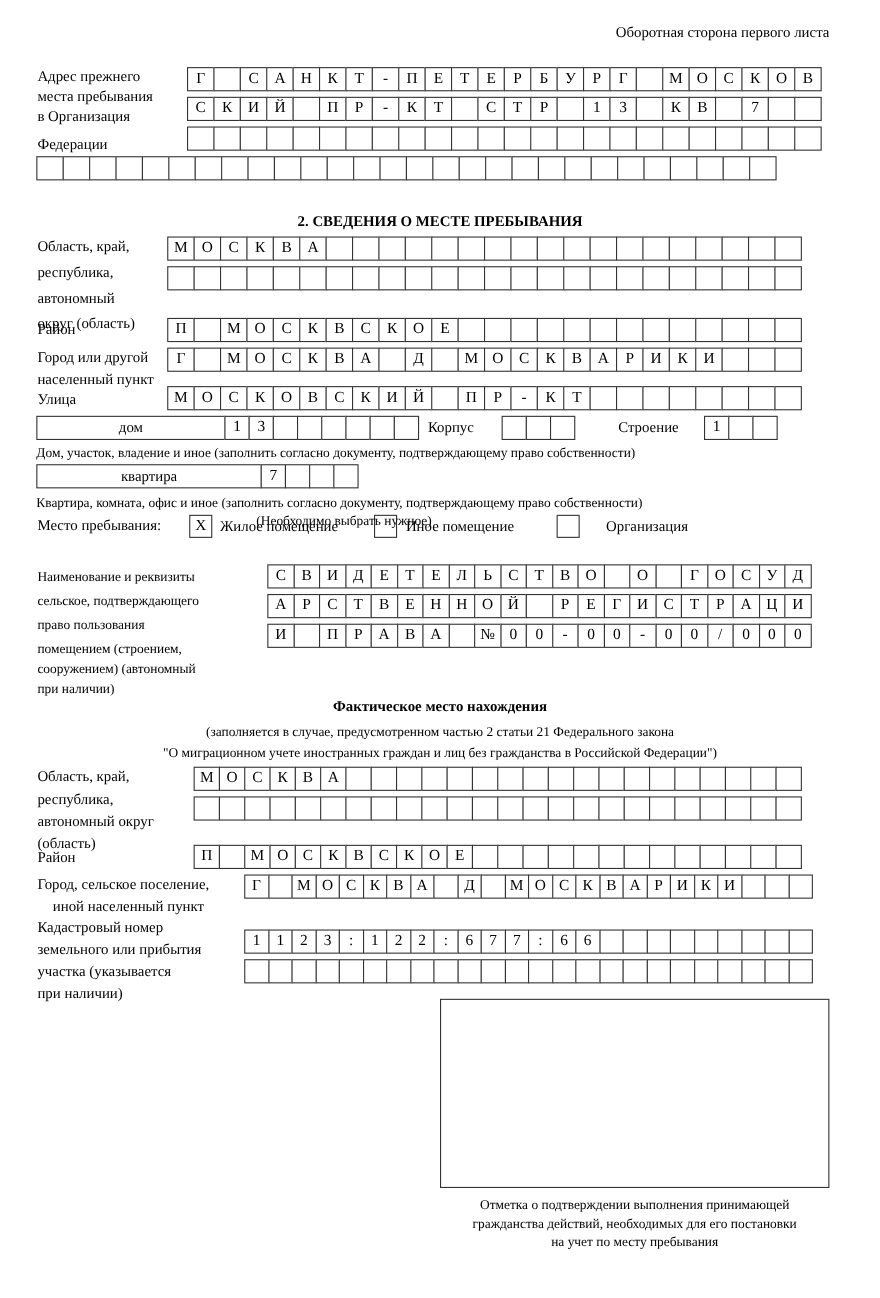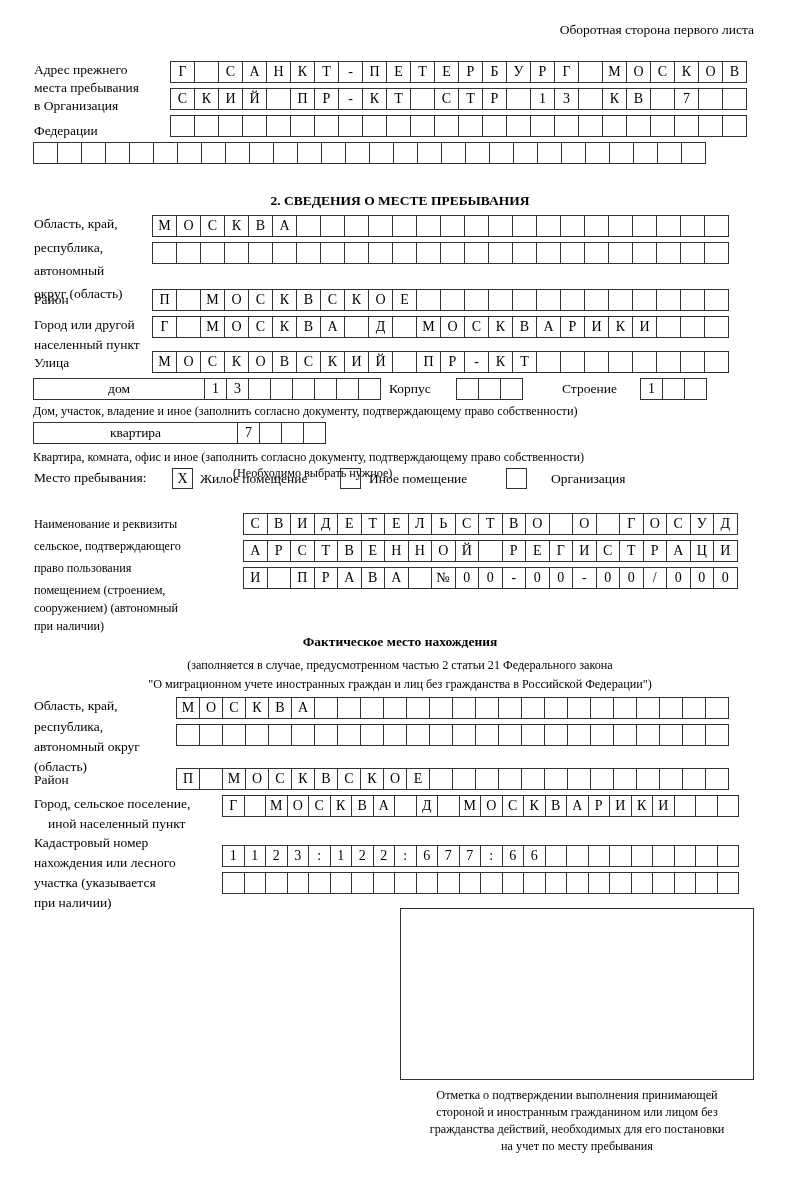--- a/index.html
+++ b/index.html
@@ -589,21 +589,21 @@
       <div class="cell" style="width: 22.5px;">Р</div>
       <div class="cell" style="width: 22.5px;">И</div>
       <div class="cell" style="width: 22.5px;">К</div>
       <div class="cell" style="width: 22.5px;">И</div>
       <div class="cell" style="width: 22.5px;"></div>
       <div class="cell" style="width: 22.5px;"></div>
       <div class="cell" style="width: 22.5px;"></div>
     </div>
 
   <div class="t" style="left:34px; top:835px;">Кадастровый номер</div>
-  <div class="t" style="left:34px; top:855px;">нахождения или лесного</div>
+  <div class="t" style="left:34px; top:855px;">земельного или прибытия</div>
   <div class="t" style="left:34px; top:875px;">участка (указывается</div>
   <div class="t" style="left:34px; top:895px;">при наличии)</div>
 
   <div class="grid" id="s3-cad1" style="left:222px; top:845px;">
       <div class="cell" style="width: 22.5px;">1</div>
       <div class="cell" style="width: 22.5px;">1</div>
       <div class="cell" style="width: 22.5px;">2</div>
       <div class="cell" style="width: 22.5px;">3</div>
       <div class="cell" style="width: 22.5px;">:</div>
       <div class="cell" style="width: 22.5px;">1</div>
@@ -649,18 +649,17 @@
       <div class="cell" style="width: 22.5px;"></div>
       <div class="cell" style="width: 22.5px;"></div>
       <div class="cell" style="width: 22.5px;"></div>
       <div class="cell" style="width: 22.5px;"></div>
       <div class="cell" style="width: 22.5px;"></div>
     </div>
 
   <div class="bigbox" style="left:400px; top:908px; width:354px; height:172px;"></div>
   <div class="ctr-block" style="left:396px; top:1087px; width:362px;">
     <div>Отметка о подтверждении выполнения принимающей</div>
-    <div>стороной и иностранным гражданином или лицом без</div>
     <div>гражданства действий, необходимых для его постановки</div>
     <div>на учет по месту пребывания</div>
   </div>
 
 </div>
 
 </body></html>

